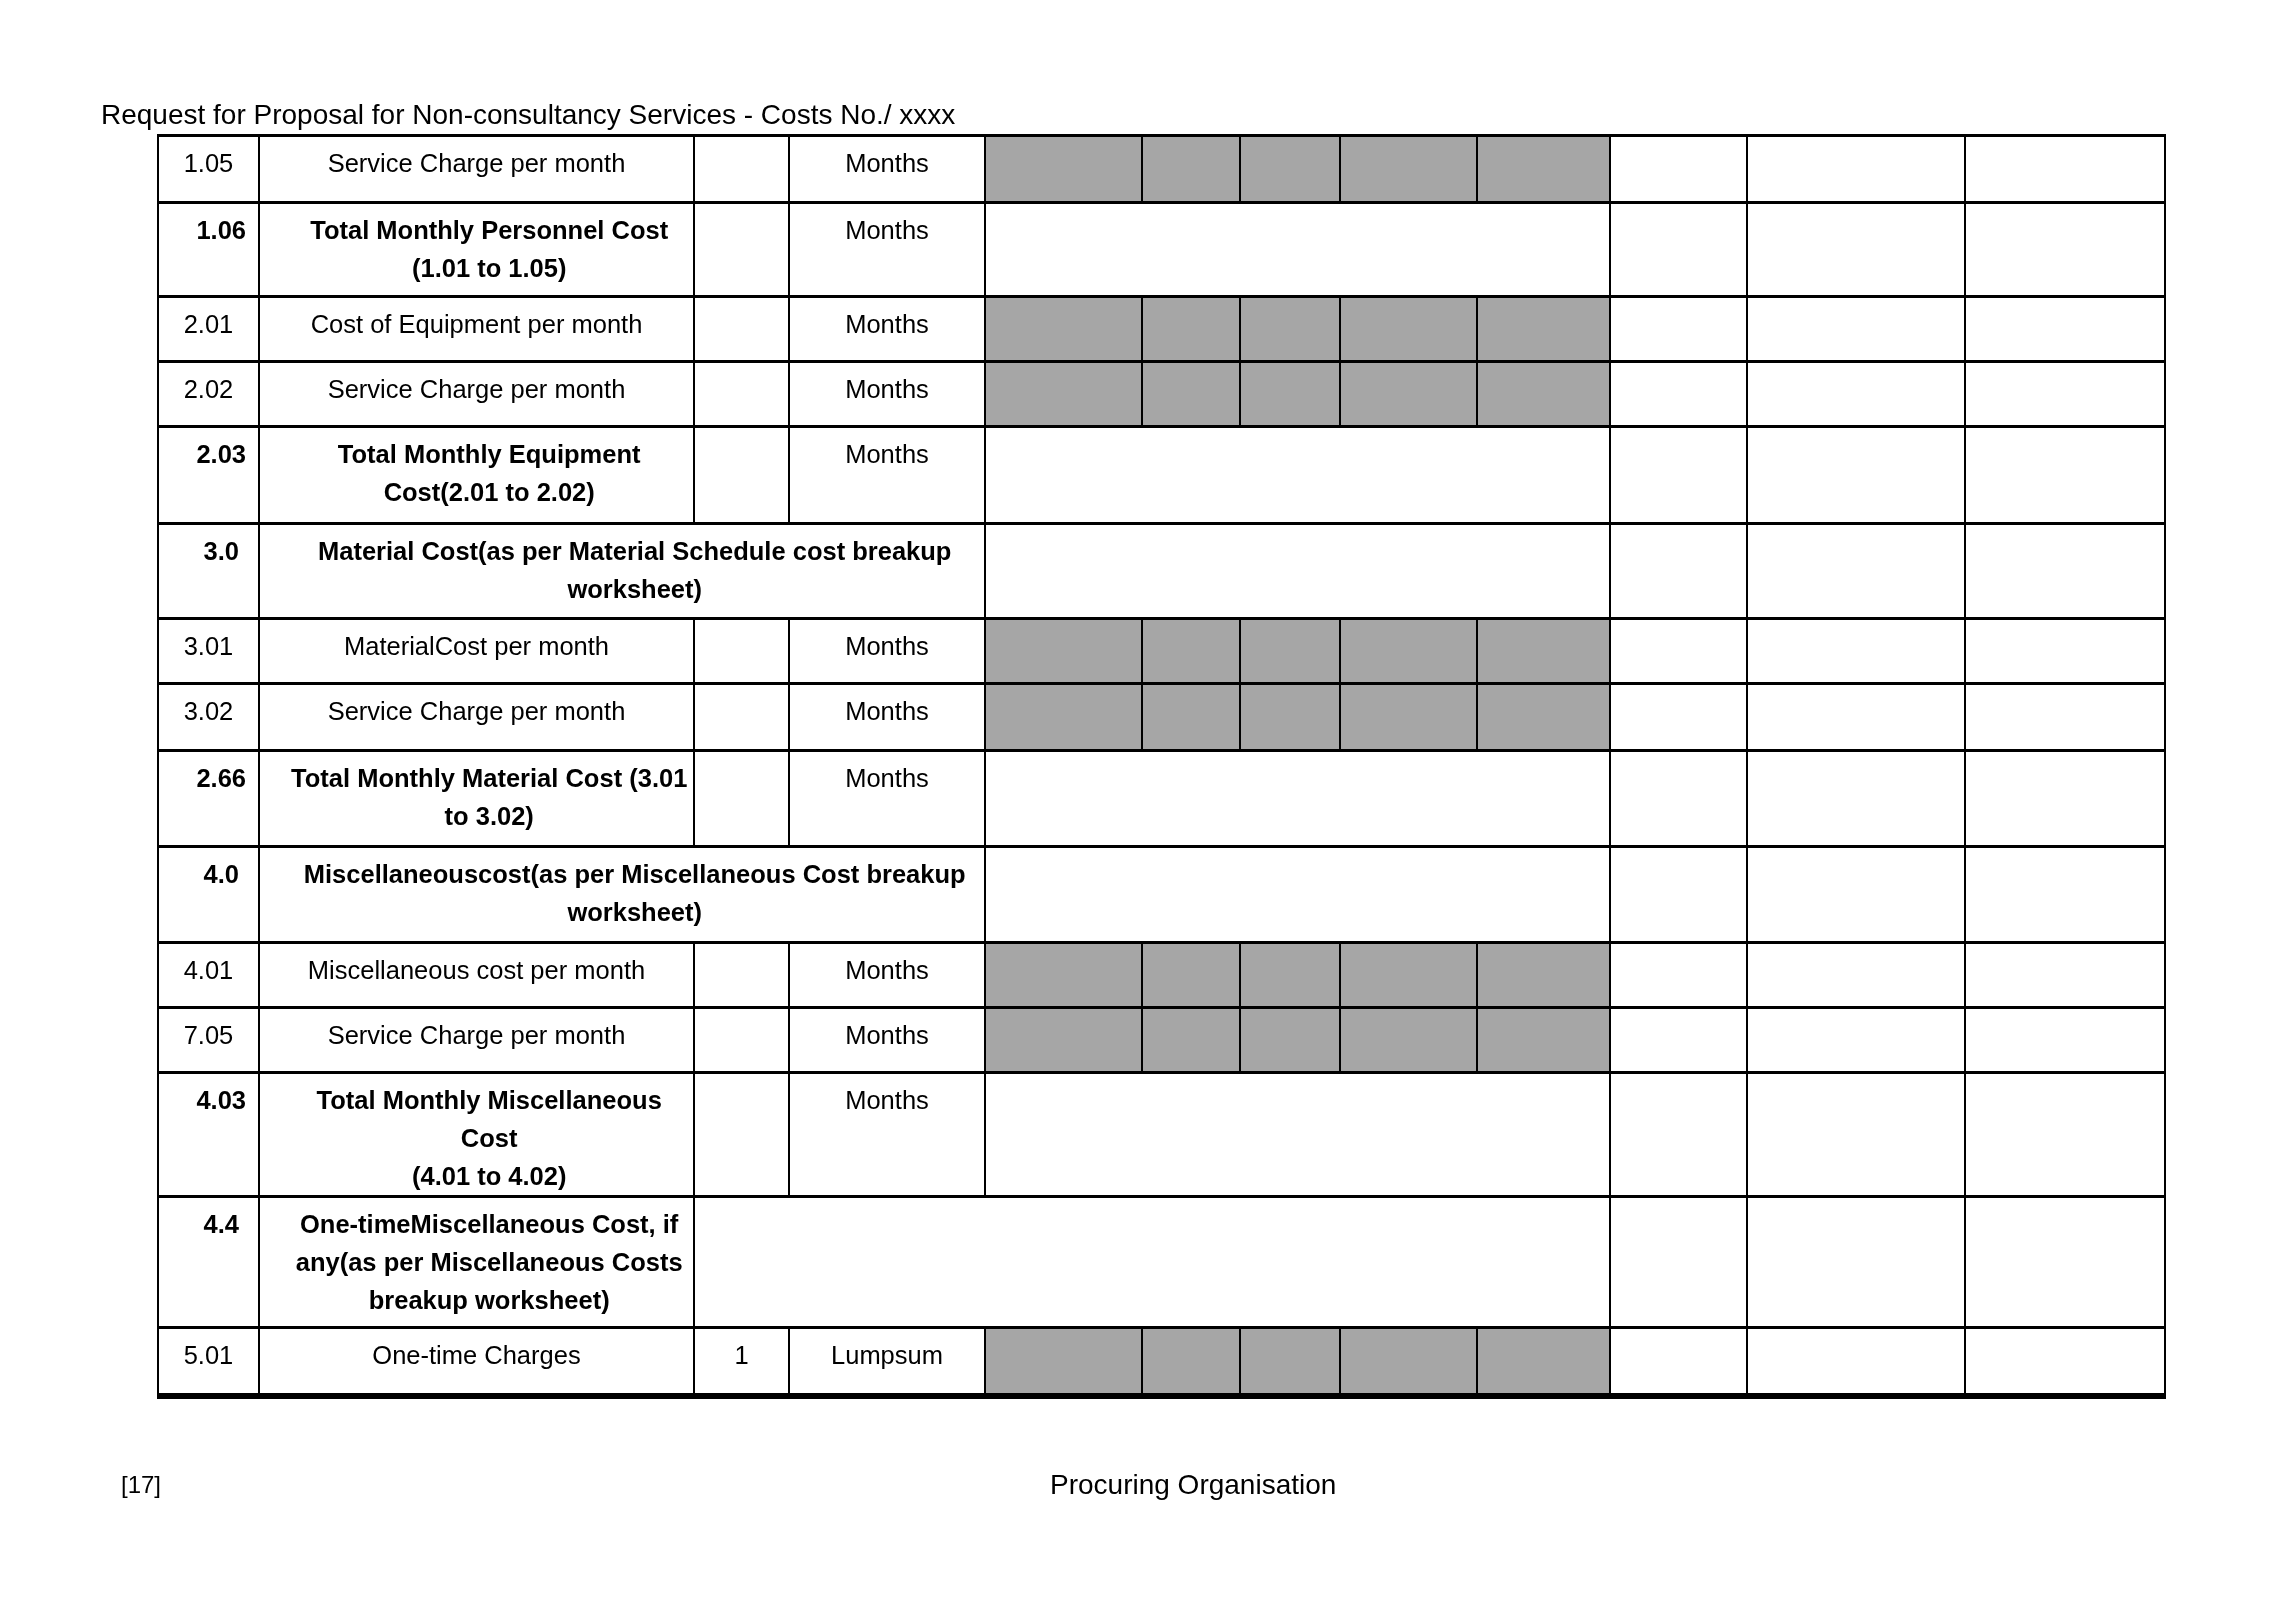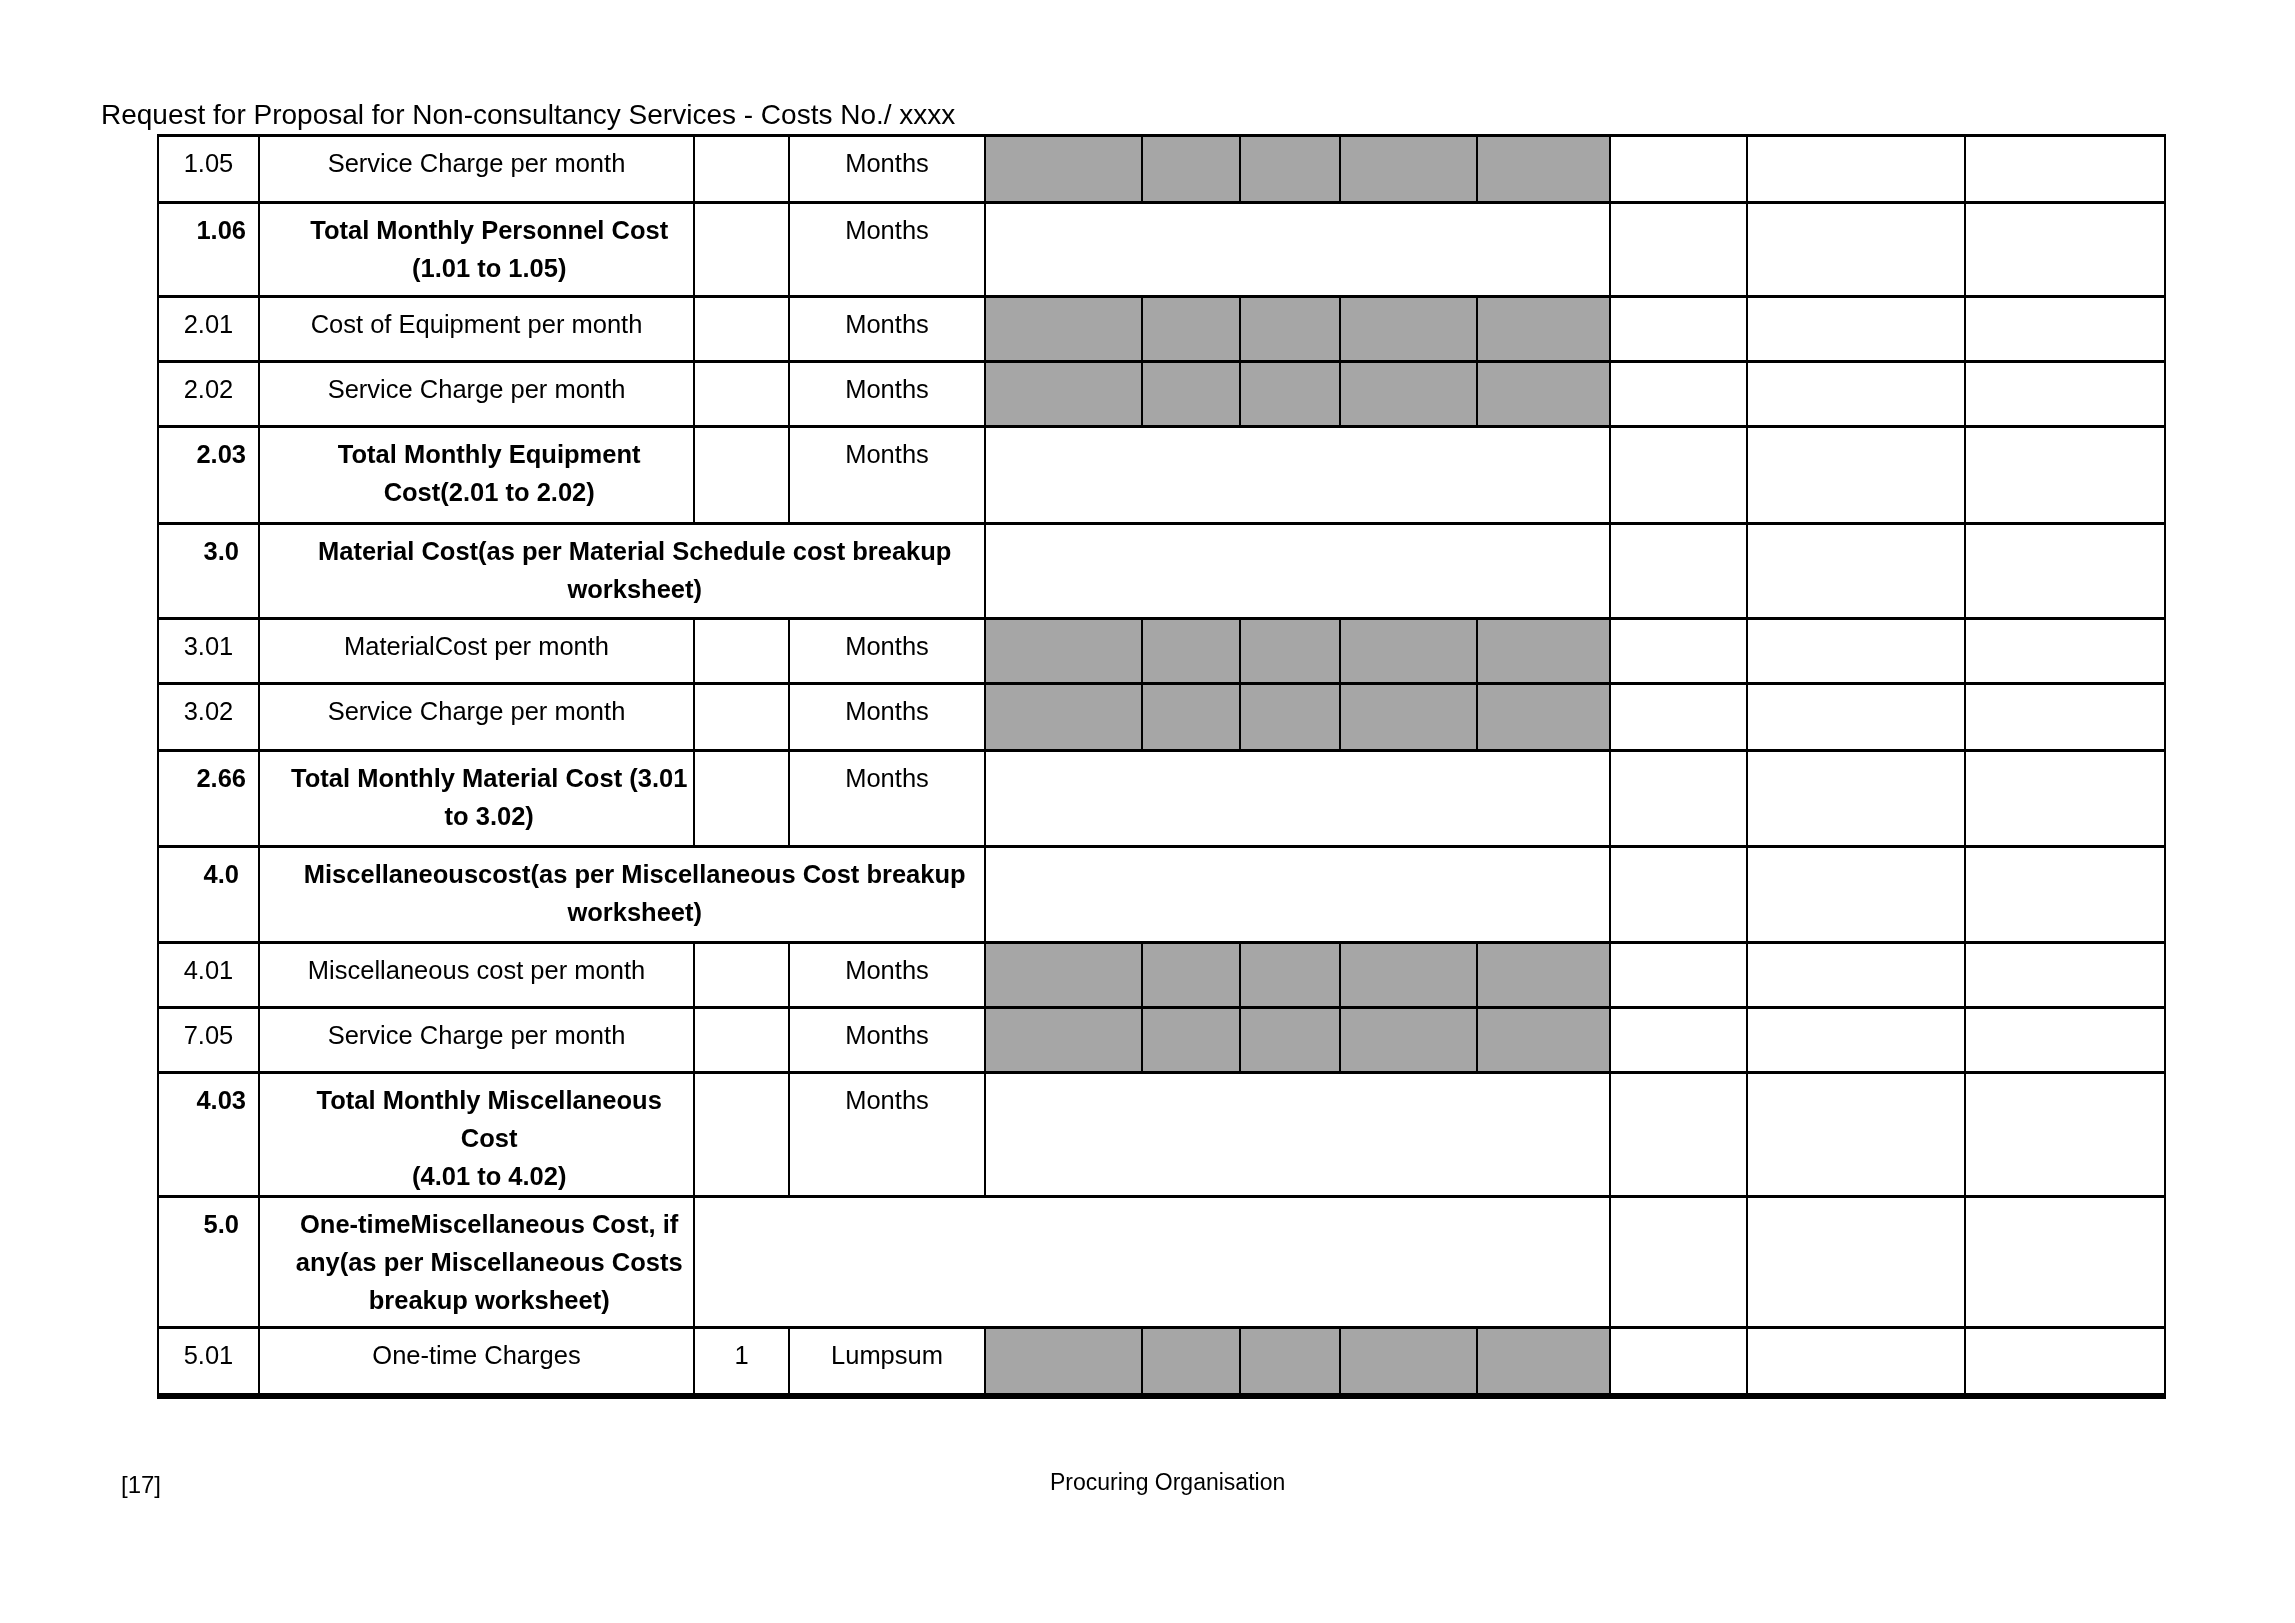--- a/index.html
+++ b/index.html
@@ -41,21 +41,21 @@
   .bold-row td.sno, .bold-row td.desc{font-weight:bold;padding-left:28px;}
   td.unit, td.qty{font-weight:normal;}
   .footer-left{
     position:absolute;
     left:121px;top:1471px;
     font-size:24px;
   }
   .footer-center{
     position:absolute;
     left:1050px;top:1469px;
-    font-size:23px;
+    font-size:28px;
   }
 </style>
 </head>
 <body>
 
 <div class="page-title">Request for Proposal for Non-consultancy Services - Costs No./ xxxx</div>
 
 <table class="cost-table">
   <colgroup>
     <col style="width:101px">
@@ -241,21 +241,21 @@
 (4.01 to 4.02)</td>
     <td class="qty"></td>
     <td class="unit">Months</td>
     <td colspan="5"></td>
     <td></td>
     <td></td>
     <td></td>
   </tr>
 
   <tr class="bold-row" style="height:131px">
-    <td class="sno">5.0</td>
+    <td class="sno">4.4</td>
     <td class="desc">One-timeMiscellaneous Cost, if
 any(as per Miscellaneous Costs
 breakup worksheet)</td>
     <td colspan="7"></td>
     <td></td>
     <td></td>
     <td></td>
   </tr>
 
   <tr class="last-row" style="height:68px">

